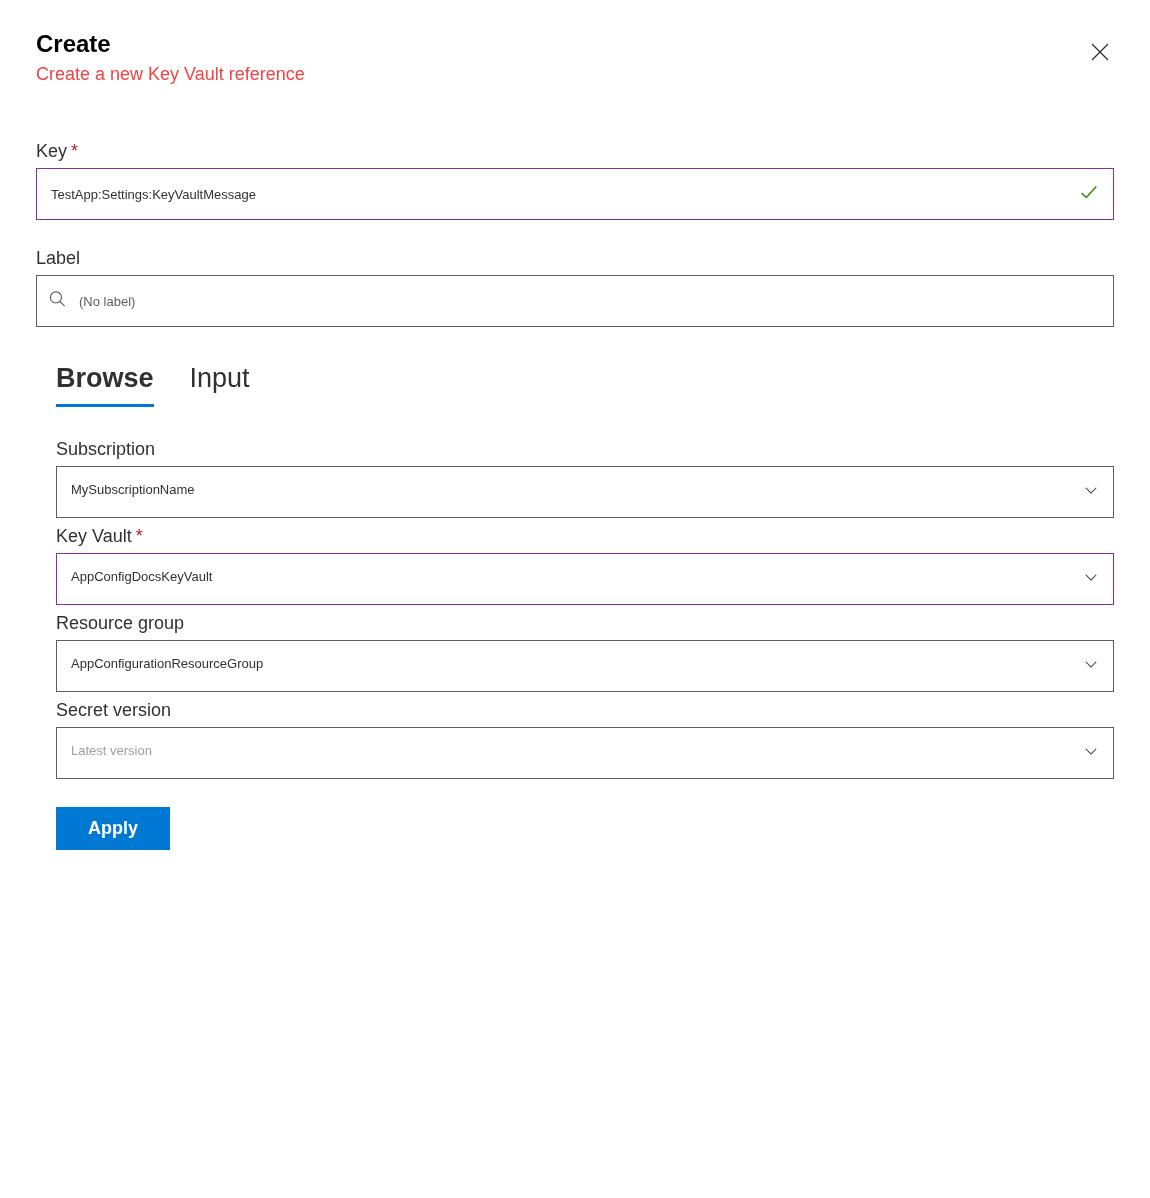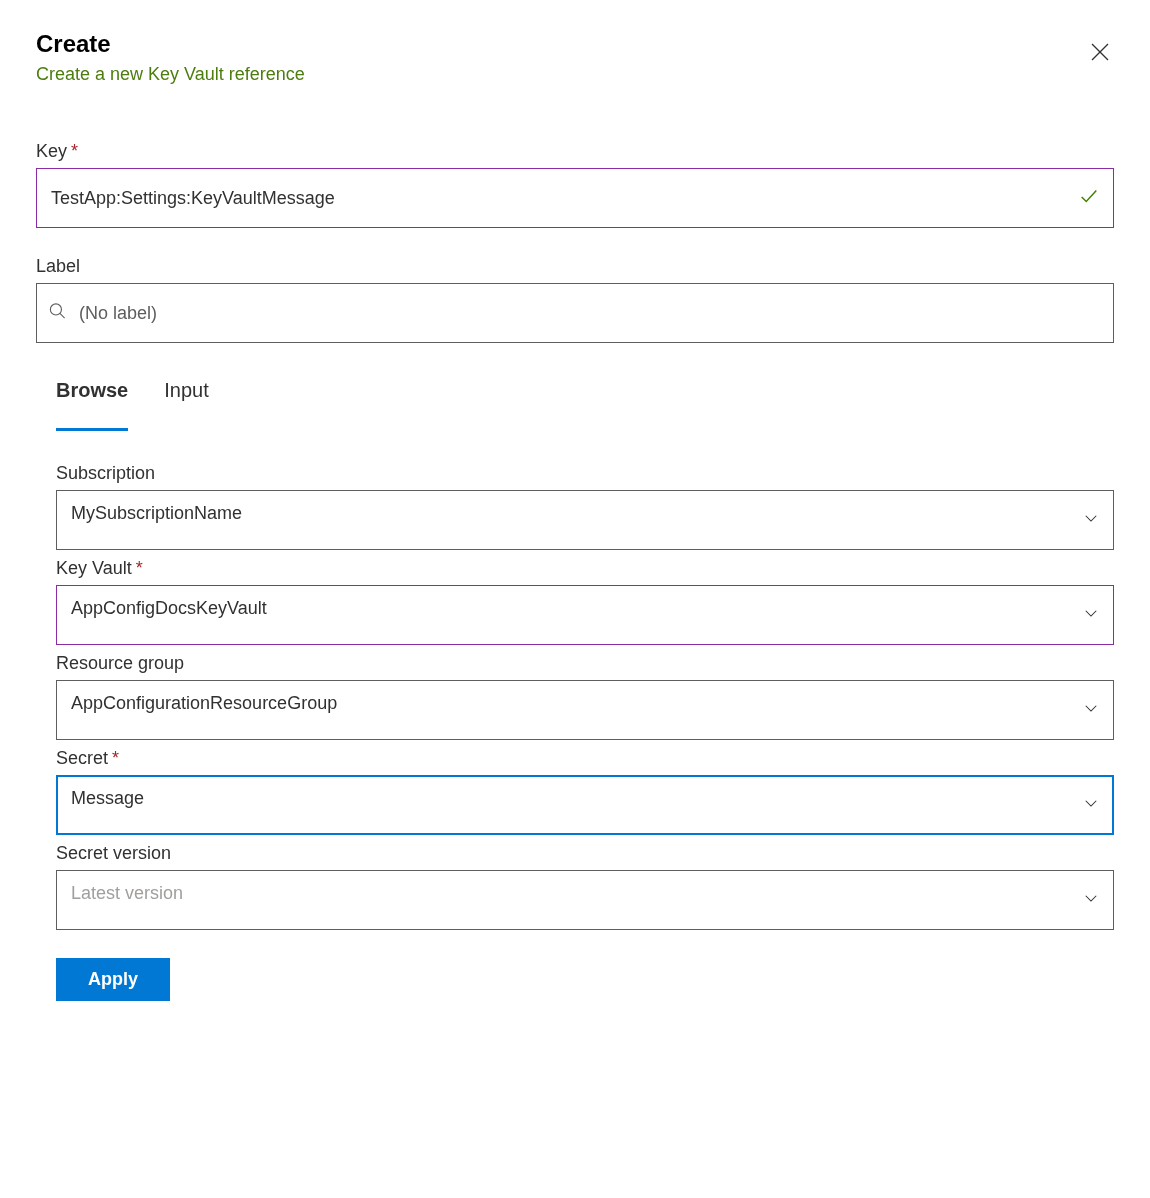--- a/index.html
+++ b/index.html
@@ -21,21 +21,21 @@
       margin-bottom: 56px;
     }
     .header-text h1 {
       font-size: 24px;
       font-weight: 600;
       color: #000000;
       margin-bottom: 6px;
     }
     .header-text p {
       font-size: 18px;
-      color: #4d7c0f;
+      color: #ef4444;
       font-weight: 400;
     }
     .close-btn {
       width: 28px;
       height: 28px;
       cursor: pointer;
       display: flex;
       align-items: center;
       justify-content: center;
       margin-top: 10px;
@@ -60,23 +60,23 @@
       margin-left: 4px;
     }
     .input-wrapper {
       position: relative;
       display: flex;
       align-items: center;
     }
     .text-input,
     .select-input {
       width: 100%;
-      height: 60px;
+      height: 52px;
       padding: 0 44px 0 14px;
-      font-size: 18px;
+      font-size: 13px;
       font-family: inherit;
       color: #323130;
       background: #ffffff;
       border: 1px solid #605e5c;
       outline: none;
     }
     .text-input.validated {
       border-color: #8a2da5;
     }
     .select-input.validated {
@@ -122,23 +122,23 @@
     }
     .disabled-text {
       color: #a19f9d;
     }
     .tabs {
       display: flex;
       gap: 36px;
       margin: 36px 0 32px 20px;
     }
     .tab {
-      font-size: 20px;
-      color: #323130;
-      padding-bottom: 26px;
+      font-size: 27px;
+      color: #323130;
+      padding-bottom: 10px;
       cursor: pointer;
       border-bottom: 3px solid transparent;
     }
     .tab.active {
       font-weight: 700;
       border-bottom-color: #0078d4;
     }
     .browse-section {
       padding-left: 20px;
     }
@@ -255,33 +255,20 @@
     <div class="select-wrapper">
       <div class="select-input"><span style="line-height:45px;">AppConfigurationResourceGroup</span></div>
       <span class="input-icon-right chevron-icon">
         <svg viewBox="0 0 24 24">
             <polyline points="5,9 12,16 19,9"></polyline>
           </svg>
       </span>
     </div>
   </div>
 
-  <div class="field">
-    <label class="field-label">
-      <span>Secret</span><span class="required">*</span>
-    </label>
-    <div class="select-wrapper">
-      <div class="select-input focused"><span style="line-height:43px;">Message</span></div>
-      <span class="input-icon-right chevron-icon">
-        <svg viewBox="0 0 24 24">
-            <polyline points="5,9 12,16 19,9"></polyline>
-          </svg>
-      </span>
-    </div>
-  </div>
 
   <div class="field">
     <label class="field-label">Secret version</label>
     <div class="select-wrapper">
       <div class="select-input"><span class="disabled-text" style="line-height:45px;">Latest version</span></div>
       <span class="input-icon-right chevron-icon">
         <svg viewBox="0 0 24 24">
             <polyline points="5,9 12,16 19,9"></polyline>
           </svg>
       </span>

